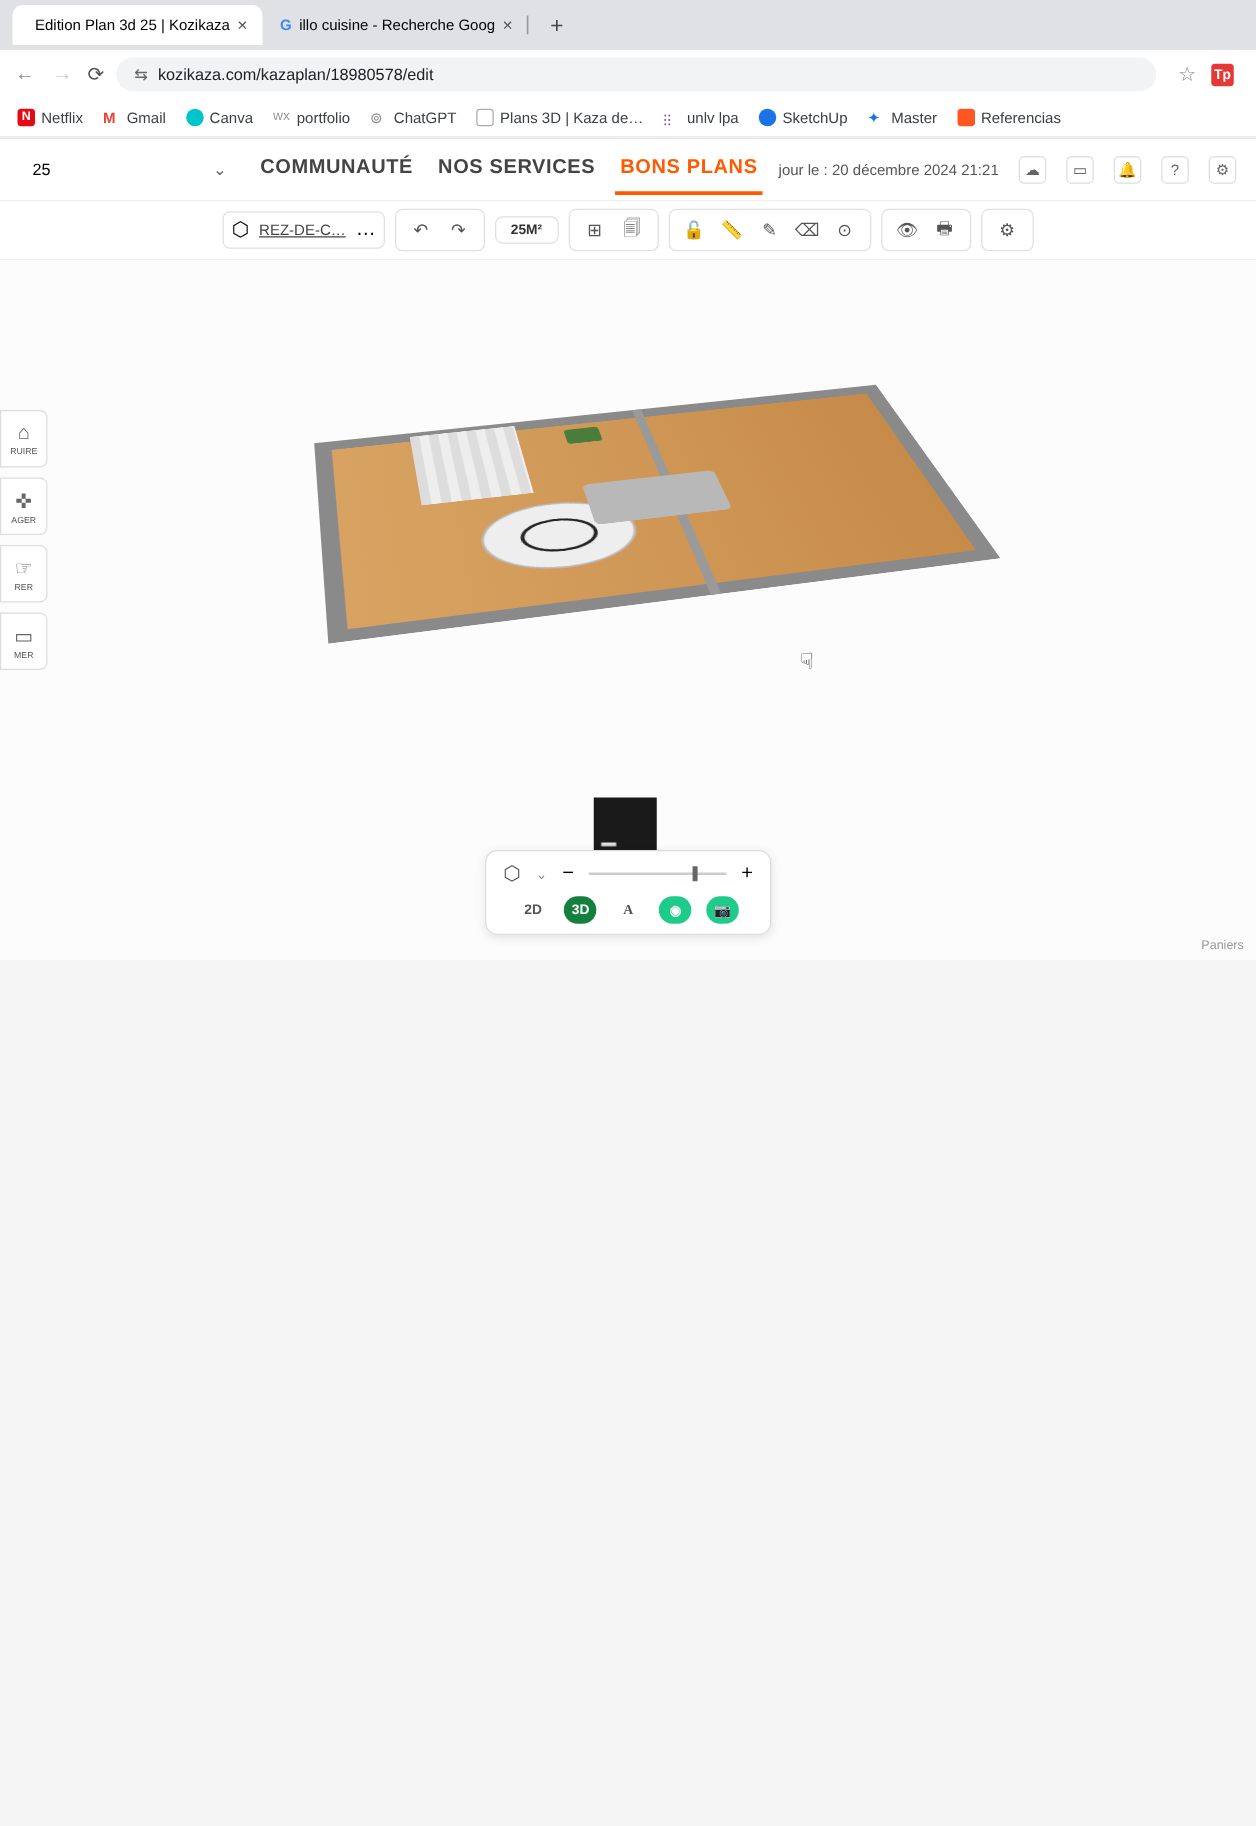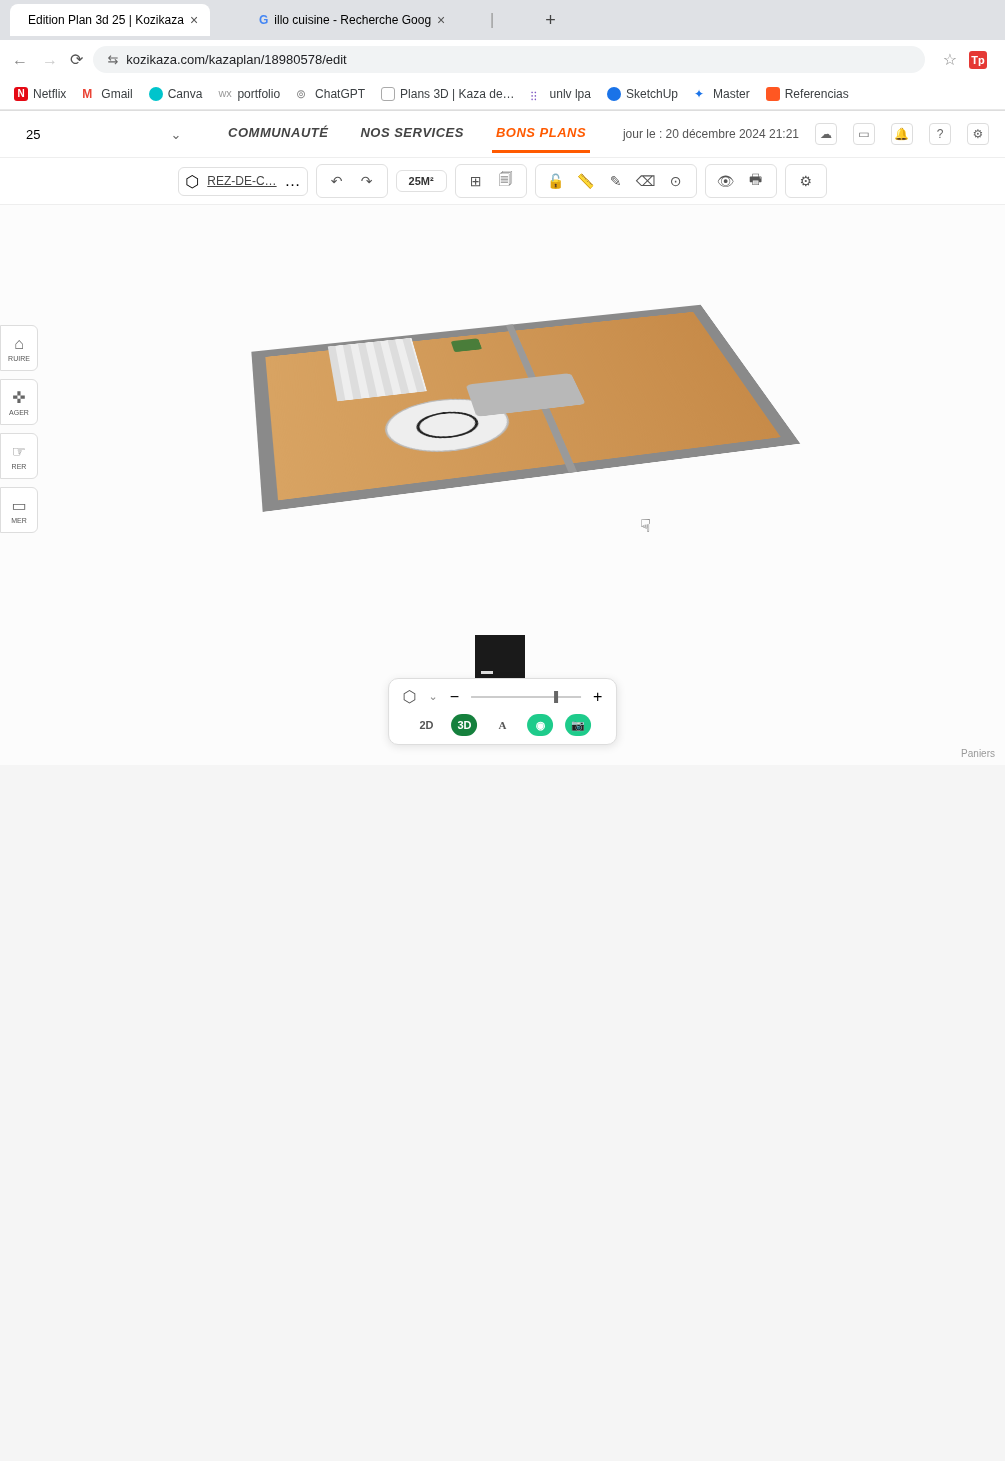--- a/index.html
+++ b/index.html
@@ -12,21 +12,20 @@
   .browser-chrome {
     background: #fff;
     border-bottom: 1px solid #ddd;
   }
   .tabs-row {
     display: flex;
     align-items: center;
     background: #dfe1e5;
     height: 40px;
     padding-left: 10px;
-    gap: 35px;
   }
   .tab {
     display: flex;
     align-items: center;
     gap: 6px;
     background: #fff;
     padding: 8px 12px;
     border-radius: 8px 8px 0 0;
     margin-right: 2px;
     font-size: 12px;
@@ -82,22 +81,22 @@
     padding: 4px 16px;
     background:#fff;
     border-bottom:1px solid #eee;
     font-size:13px;
   }
   .project-selector {
     display:flex; align-items:center; gap:10px;
     padding: 6px 10px;
   }
   .nav-menu {
-    display:flex; gap:24px; margin:0 auto;
-    font-size:13px; font-weight:600; letter-spacing:0.5px;font-style:italic;
+    display:flex; gap:12px; margin:0 auto;
+    font-size:16px; font-weight:600; letter-spacing:0.5px;
   }
   .nav-item { color:#444; padding: 10px 4px; }
   .nav-item.active { color:#ff5a00; border-bottom: 3px solid #ff5a00; }
   .top-right { display:flex; align-items:center; gap:16px; font-size:12px; color:#555;}
   .top-right .tlink { }
   .top-right .ticon { width:22px; height:22px; display:inline-flex; align-items:center; justify-content:center; color:#666; border:1px solid #ddd; border-radius:4px; }
   .toolbar-row {
     display:flex;
     align-items:center;
     justify-content:center;

